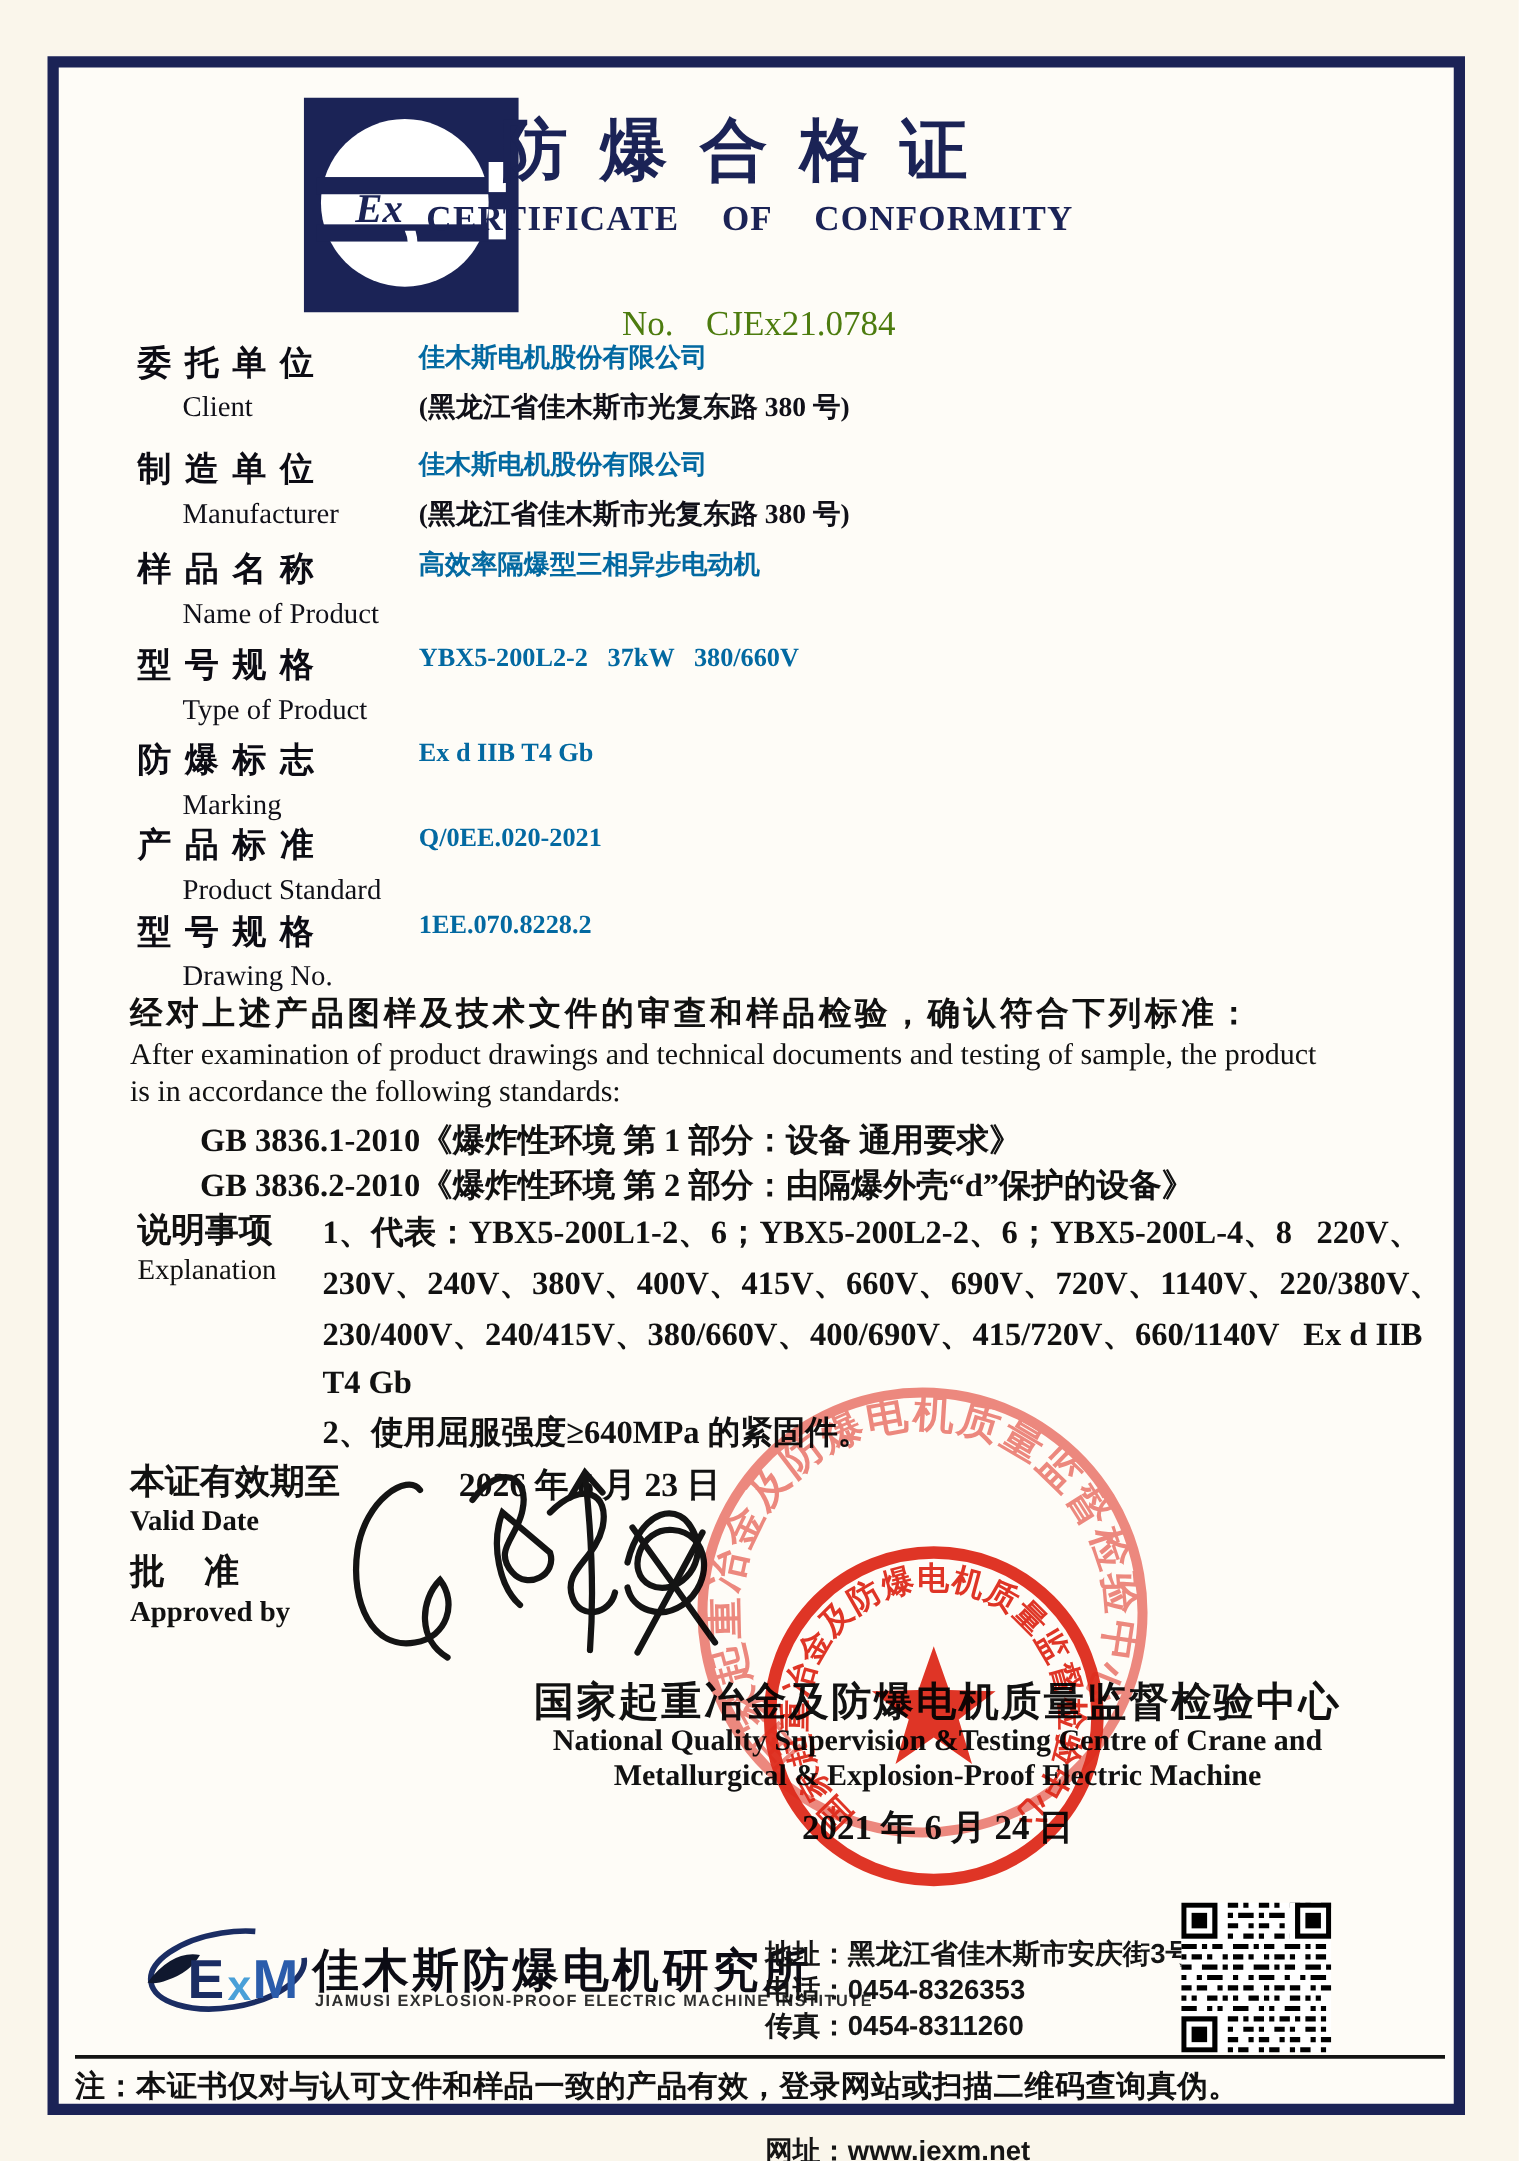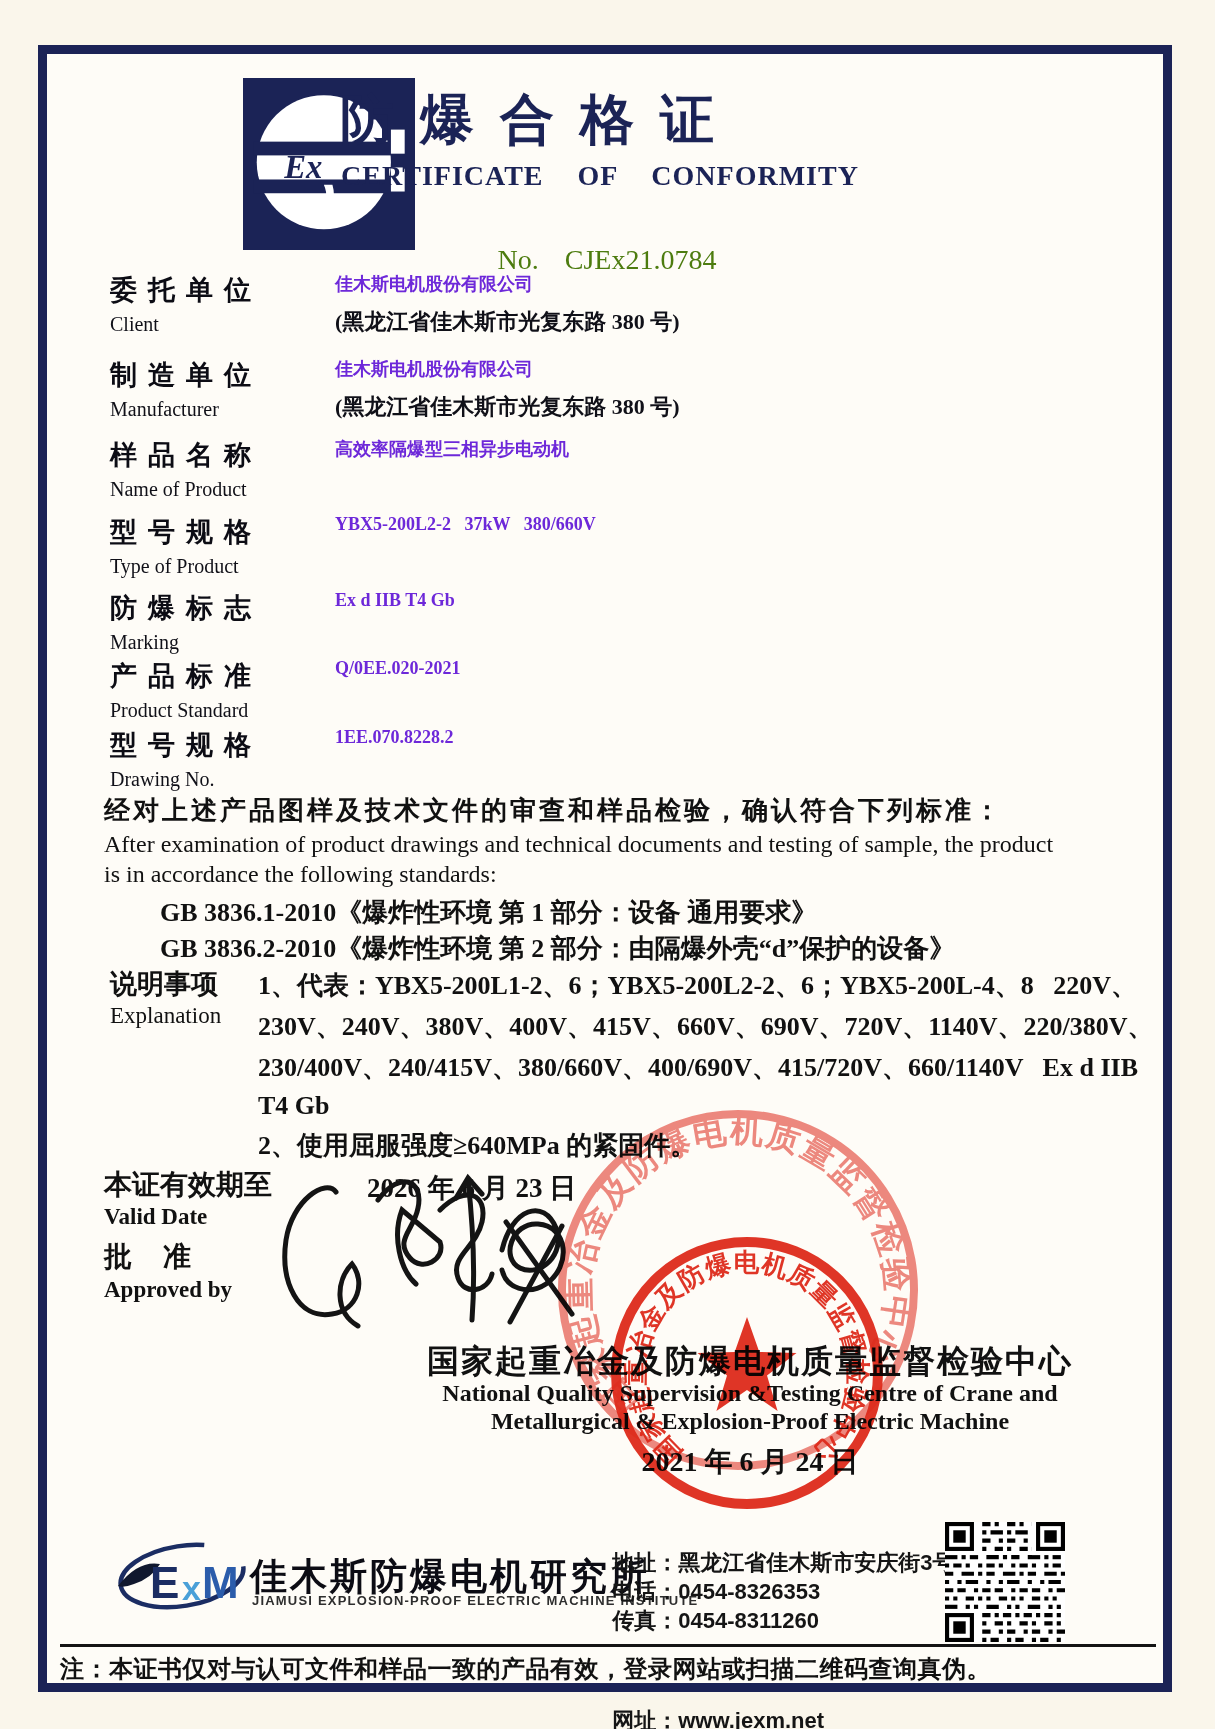--- a/index.html
+++ b/index.html
@@ -10,38 +10,38 @@
   }
   .abs{position:absolute;}
   
   .frame{
     position:absolute;left:38px;top:45px;width:1116px;height:1629px;
     border:9px solid #1b2356;background:#fefcf7;
   }
   
   .logo-box{left:243px;top:78px;width:172px;height:172px;}
   .title-cn{
-    left:340px;top:84px;width:520px;text-align:left;
+    left:340px;top:84px;width:520px;text-align:center;
     font-size:54px;font-weight:bold;color:#1b2356;
     letter-spacing:26px;white-space:pre;
   }
   .title-en{
     left:340px;top:160px;width:520px;text-align:center;
     font-family:"Liberation Serif",serif;font-weight:bold;color:#1b2356;
     font-size:28px;letter-spacing:1px;word-spacing:9px;white-space:pre;
   }
   .cert-no{
     left:340px;top:212px;width:520px;text-align:center;
     font-family:"Liberation Serif",serif;font-size:28px;color:#4d7c0f;white-space:pre;
   }
   .cert-no .num{margin-left:26px;}
   
   .f-cn{font-size:27px;font-weight:bold;letter-spacing:11px;color:#0c0c14;white-space:pre;}
-  .f-en{font-family:"Liberation Serif",serif;font-size:20px;margin-top:5px;color:#101018;white-space:pre;}
-  .f-val{font-family:"Liberation Serif",serif;font-size:18px;font-weight:600;color:#6d28d9;white-space:pre;}
+  .f-en{font-family:"Liberation Serif",serif;font-size:23px;margin-top:5px;color:#101018;white-space:pre;margin-left:36px;}
+  .f-val{font-family:"Liberation Serif",serif;font-size:21px;font-weight:600;color:#0369a1;white-space:pre;}
   .f-note{font-family:"Liberation Serif",serif;font-size:22px;font-weight:600;margin-top:11px;color:#101018;white-space:pre;}
   .lab{left:110px;}
   .val{left:335px;}
   
   .st-cn{left:104px;top:793px;font-size:26px;font-weight:bold;letter-spacing:3px;white-space:pre;}
   .st-en{left:104px;font-family:"Liberation Serif",serif;font-size:24px;white-space:pre;}
   .st-gb{left:160px;font-family:"Liberation Serif",serif;font-size:26px;font-weight:600;white-space:pre;}
   
   .ex-line{left:258px;font-family:"Liberation Serif",serif;font-size:26px;font-weight:600;white-space:pre;}
   

